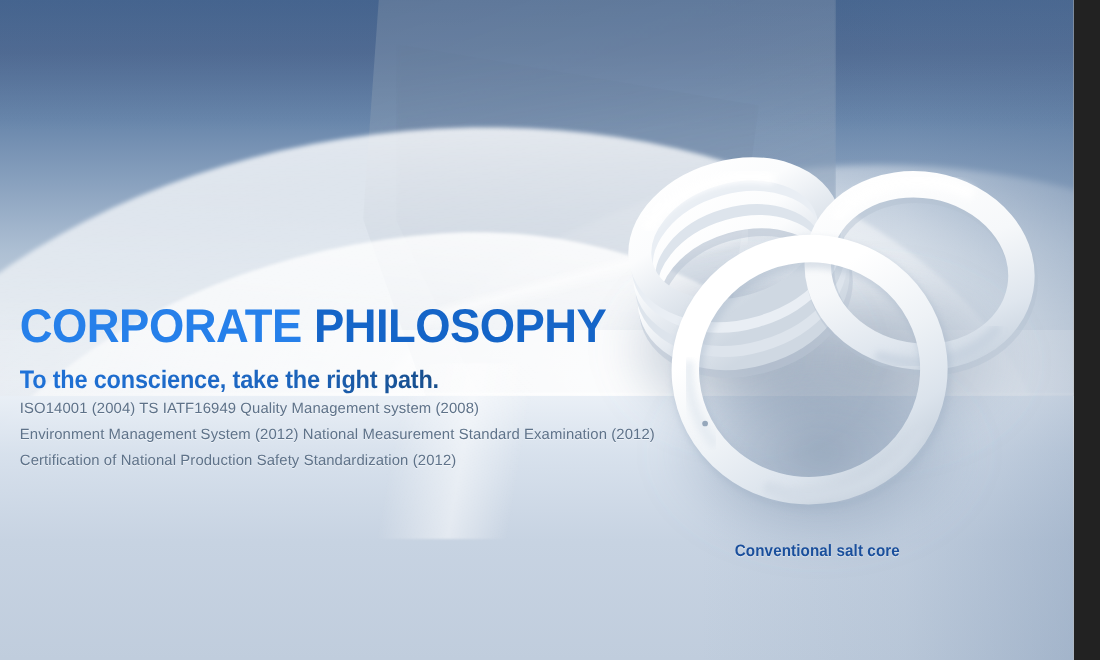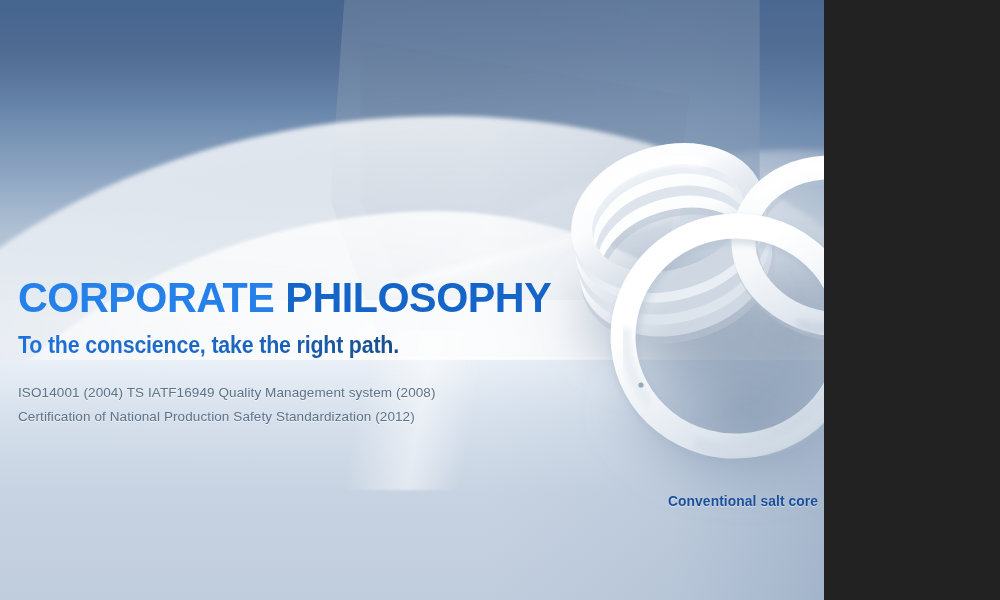--- a/index.html
+++ b/index.html
@@ -1,20 +1,20 @@
 <!DOCTYPE html>
 <html><head>
 <meta charset="utf-8">
 <style>
   html,body{margin:0;padding:0;background:#222;}
   *{box-sizing:border-box;}
 
   #stage{
     position:relative;
-    width:824px;height:600px;
+    width:976px;height:600px;
     overflow:hidden;
     font-family:"Liberation Sans", sans-serif;
     background:#ffffff;
   }
 
   
   .bg-base{
     position:absolute;inset:0;
     background:
       linear-gradient(180deg,
@@ -136,21 +136,21 @@
     font-weight:700;
     letter-spacing:-0.2px;
     white-space:nowrap;
     transform:scaleX(.93);
     transform-origin:left center;
     background:linear-gradient(90deg,#1f72d8 0%,#1c64bd 42%,#16487f 72%,#123b69 100%);
     -webkit-background-clip:text;
     background-clip:text;
     color:transparent;
   }
-  .certs{margin-top:22px;}
+  .certs{}
   .cert-line{
     font-size:13.5px;
     line-height:24px;
     color:#5e7289;
     white-space:nowrap;
     letter-spacing:.1px;
     text-shadow:0 1px 0 rgba(255,255,255,.55);
   }
 
   .caption{
@@ -261,19 +261,20 @@
     <path d="M 640 258 A 113 110 -6 0 1 700 228" fill="none" stroke="#ffffff" stroke-width="24" opacity=".0"></path>
   </svg>
 
   <div class="copy">
     <h1 class="headline"><span class="w1">CORPORATE</span> <span class="w2">PHILOSOPHY</span></h1>
 
     <p class="subline">To the conscience, take the right path.</p>
 
     <div class="certs">
       <div class="cert-line">ISO14001 (2004)  TS IATF16949 Quality Management system (2008)</div>
+      <div class="cert-line">Environment Management System (2012)    National Measurement Standard Examination (2012)</div>
       <div class="cert-line">Certification of National Production Safety Standardization (2012)</div>
     </div>
   </div>
 
   <div class="caption">Conventional salt core</div>
 
 </div>
 
 </body></html>

